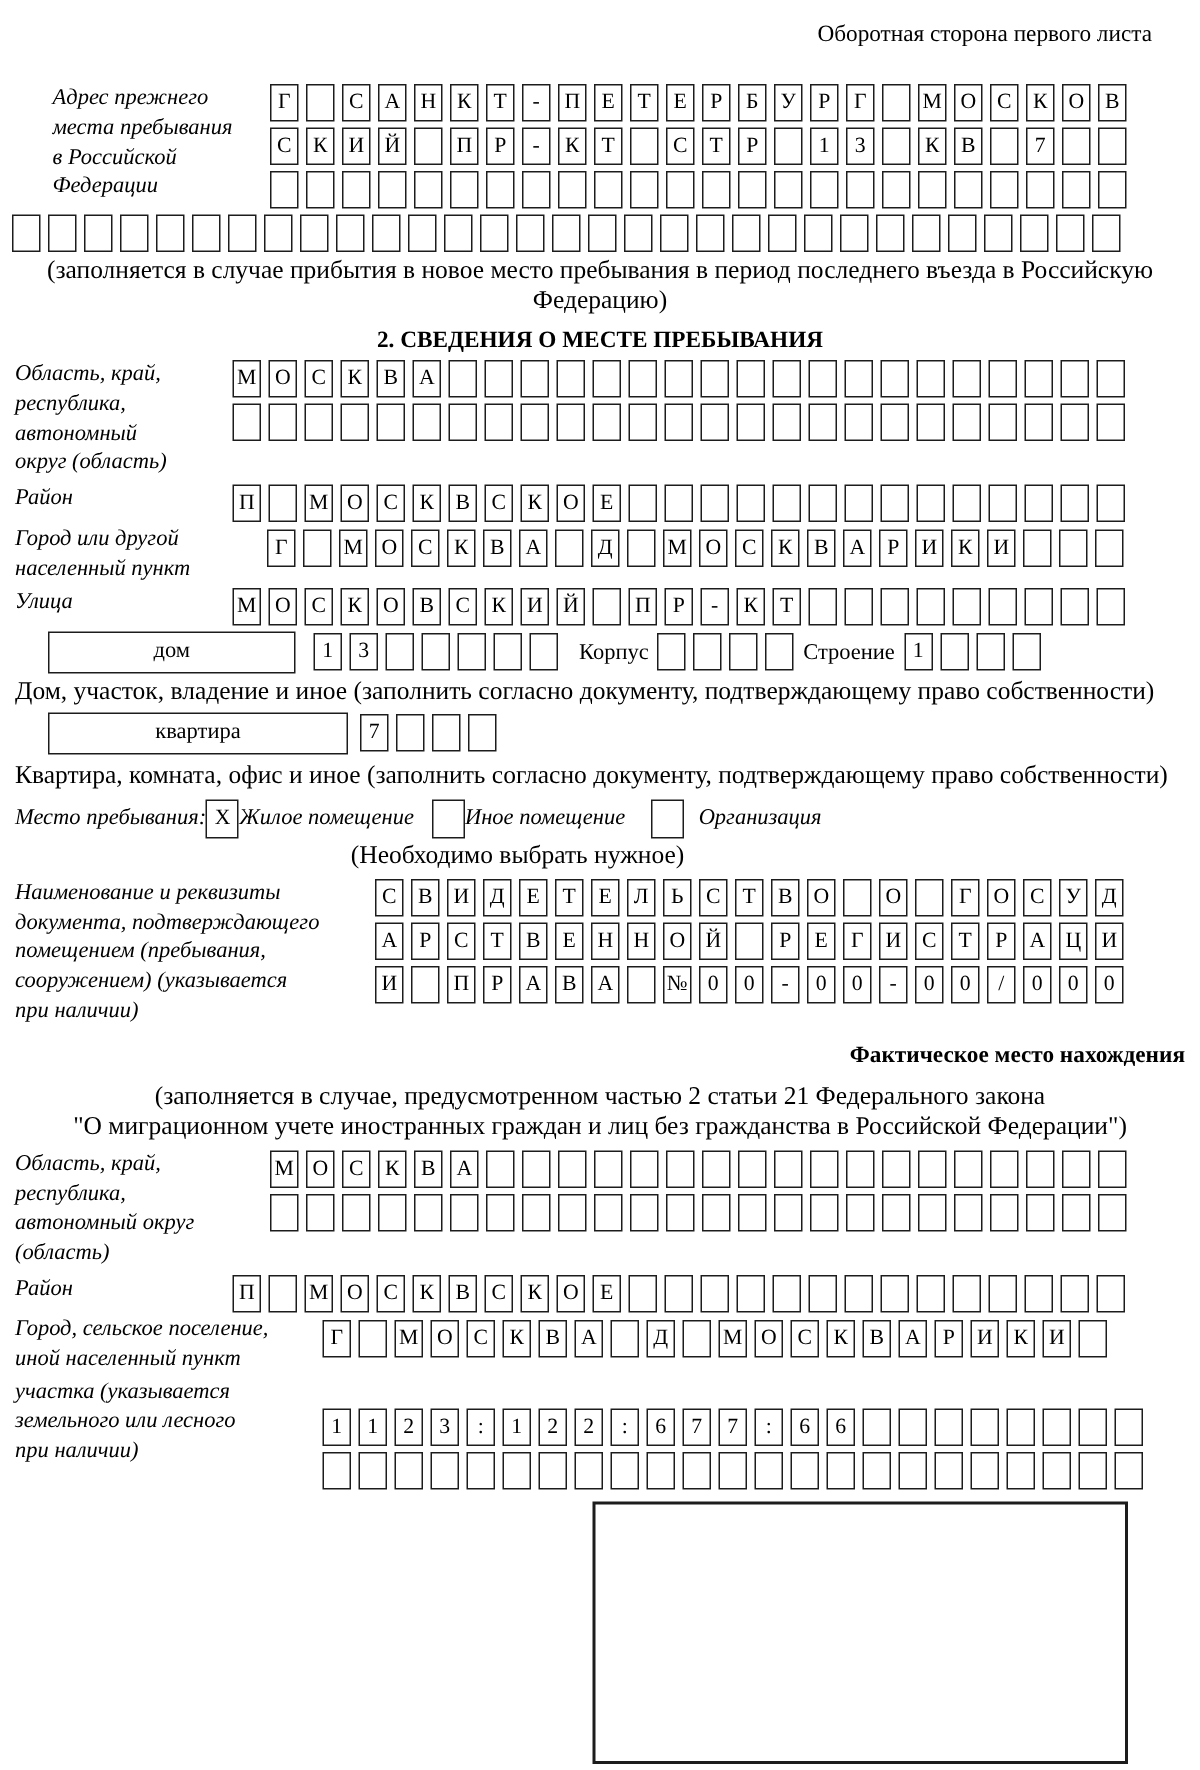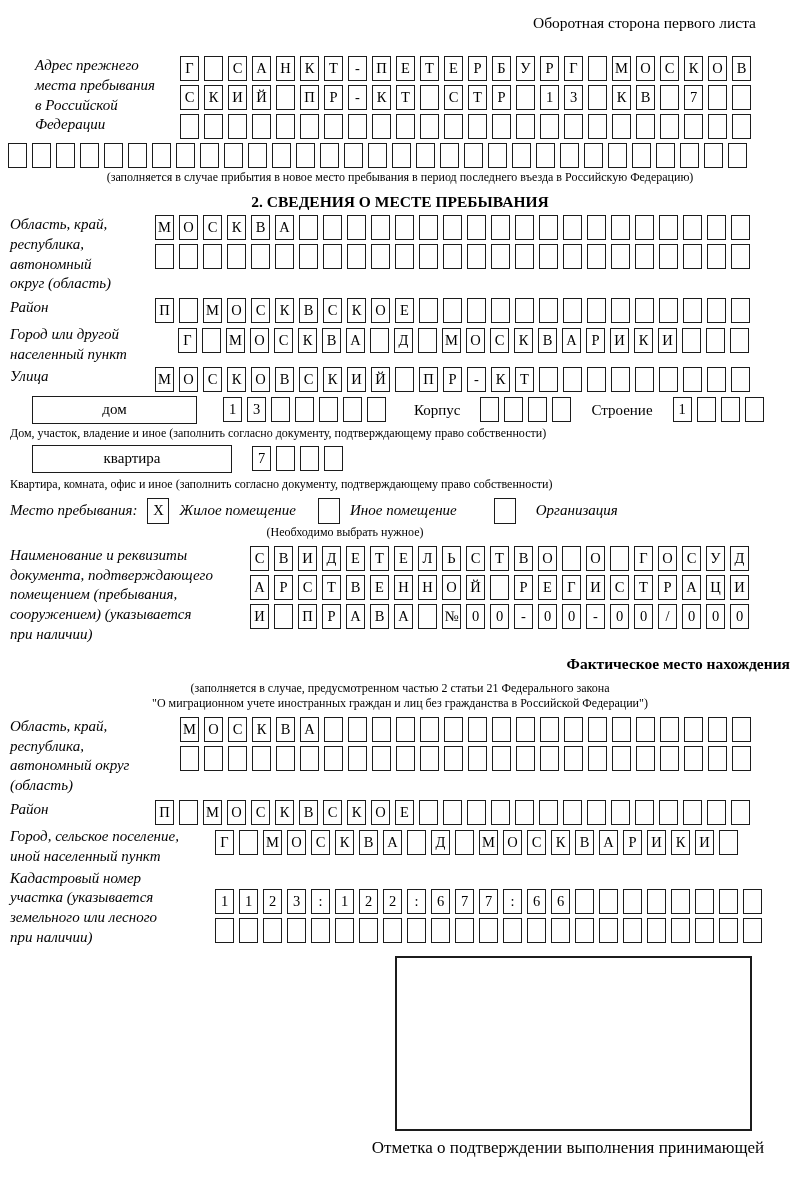--- a/index.html
+++ b/index.html
@@ -2,44 +2,44 @@
 <html><head>
 <meta charset="utf-8">
 <style>
   * { margin:0; padding:0; box-sizing:border-box; }
   html,body { background:#fff; }
   body {
     width:800px; height:1180px;
     font-family:"Liberation Serif", serif;
     color:#000; overflow:hidden;
   }
-  .page { width:800px; height:1180px; padding:14px 12px 0 10px; position:relative; }
+  .page { width:800px; height:1180px; padding:14px 0 0 10px; position:relative; }
 
   .header-note { text-align:right; font-size:15.5px; padding-right:32px; margin-bottom:24px; }
 
   .blk { display:flex; align-items:flex-start; }
   .lbl { font-size:15px; line-height:1.32; flex:0 0 auto;font-style:italic; }
   .rows { display:flex; flex-direction:column; gap:4px; }
 
   .boxrow { display:flex; gap:5px; }
   .cell {
     width:19px; height:25px; border:1.6px solid #1c1c1c;
     font-size:14.5px; text-align:center; line-height:22px; flex:0 0 auto;
   }
-  .caption { font-size:12px; }
+  .caption { font-size:17px; }
   .cap-center { text-align:center; }
   .sec-title { text-align:center; font-weight:bold; font-size:15.5px; }
 
   .widebox {
     border:1.6px solid #1c1c1c; height:28px; text-align:center;
     font-size:15px; line-height:25px;
   }
   .inline-lbl { font-size:15px; line-height:28px; }
 
-  .stay-row { display:flex; align-items:center; gap:10px; margin-left:0; }
+  .stay-row { display:flex; align-items:center; gap:0; margin-left:0; }
   .cb { width:22px; height:26px; line-height:23px; }
 
   .stamp-box { width:357px; height:175px; border:2px solid #1c1c1c; margin-left:385px; }
   .stamp-cap { width:420px; margin-left:348px; text-align:center; font-size:17px; line-height:1.45; margin-top:5px; }
 
   .mt2{margin-top:2px}.mt4{margin-top:4px}.mt6{margin-top:6px}.mt8{margin-top:8px}
   .mt10{margin-top:10px}
 </style>
 </head>
 <body>
@@ -326,21 +326,21 @@
         <div class="cell"></div>
         <div class="cell"></div>
         <div class="cell"></div>
         <div class="cell"></div>
         <div class="cell"></div>
         <div class="cell"></div>
         <div class="cell"></div>
       </div>
   </div>
 
-  <div class="mt4" style="display:flex; align-items:center; gap:20px; margin-left:22px;">
+  <div class="mt4" style="display:flex; align-items:center; gap:6px; margin-left:22px;">
     <div class="widebox" style="width:165px;">дом</div>
     <div class="boxrow" style="margin-left:6px;">
         <div class="cell">1</div>
         <div class="cell">3</div>
         <div class="cell"></div>
         <div class="cell"></div>
         <div class="cell"></div>
         <div class="cell"></div>
         <div class="cell"></div>
       </div>
@@ -354,41 +354,41 @@
     <div class="inline-lbl" style="">Строение</div>
     <div class="boxrow">
         <div class="cell">1</div>
         <div class="cell"></div>
         <div class="cell"></div>
         <div class="cell"></div>
       </div>
   </div>
   <div class="caption mt2">Дом, участок, владение и иное (заполнить согласно документу, подтверждающему право собственности)</div>
 
-  <div class="mt4" style="display:flex; align-items:center; gap:20px; margin-left:22px;">
+  <div class="mt4" style="display:flex; align-items:center; gap:8px; margin-left:22px;">
     <div class="widebox" style="width:200px;">квартира</div>
     <div class="boxrow">
         <div class="cell">7</div>
         <div class="cell"></div>
         <div class="cell"></div>
         <div class="cell"></div>
       </div>
   </div>
   <div class="caption mt4">Квартира, комната, офис и иное (заполнить согласно документу, подтверждающему право собственности)</div>
 
   <div class="stay-row mt6">
     <span class="lbl">Место пребывания:</span>
     <div class="boxrow cbrow">
         <div class="cell cb">X</div>
       </div>
     <span class="lbl" style="margin-right:12px;">Жилое помещение</span>
     <div class="boxrow cbrow">
         <div class="cell cb"></div>
       </div>
-    <span class="lbl" style="margin-right:27px;">Иное помещение</span>
+    <span class="lbl" style="margin-right:17px;">Иное помещение</span>
     <div class="boxrow cbrow">
         <div class="cell cb"></div>
       </div>
     <span class="lbl" style="margin-left:10px;">Организация</span>
   </div>
   <div class="caption cap-center" style="width:430px; margin-left:120px; margin-top:1px;">(Необходимо выбрать нужное)</div>
 
   <div class="blk mt6">
     <div class="lbl" style="width:240px;">
       <div>Наименование и реквизиты</div>
@@ -594,21 +594,20 @@
         <div class="cell">Р</div>
         <div class="cell">И</div>
         <div class="cell">К</div>
         <div class="cell">И</div>
         <div class="cell"></div>
       </div>
   </div>
 
   <div class="blk mt2">
     <div class="lbl" style="width:205px;">
-      <div>Кадастровый номер</div>
       <div>участка (указывается</div>
       <div>земельного или лесного</div>
       <div>при наличии)</div>
     </div>
     <div class="rows" style="margin-top:20px;">
       <div class="boxrow">
           <div class="cell">1</div>
           <div class="cell">1</div>
           <div class="cell">2</div>
           <div class="cell">3</div>

